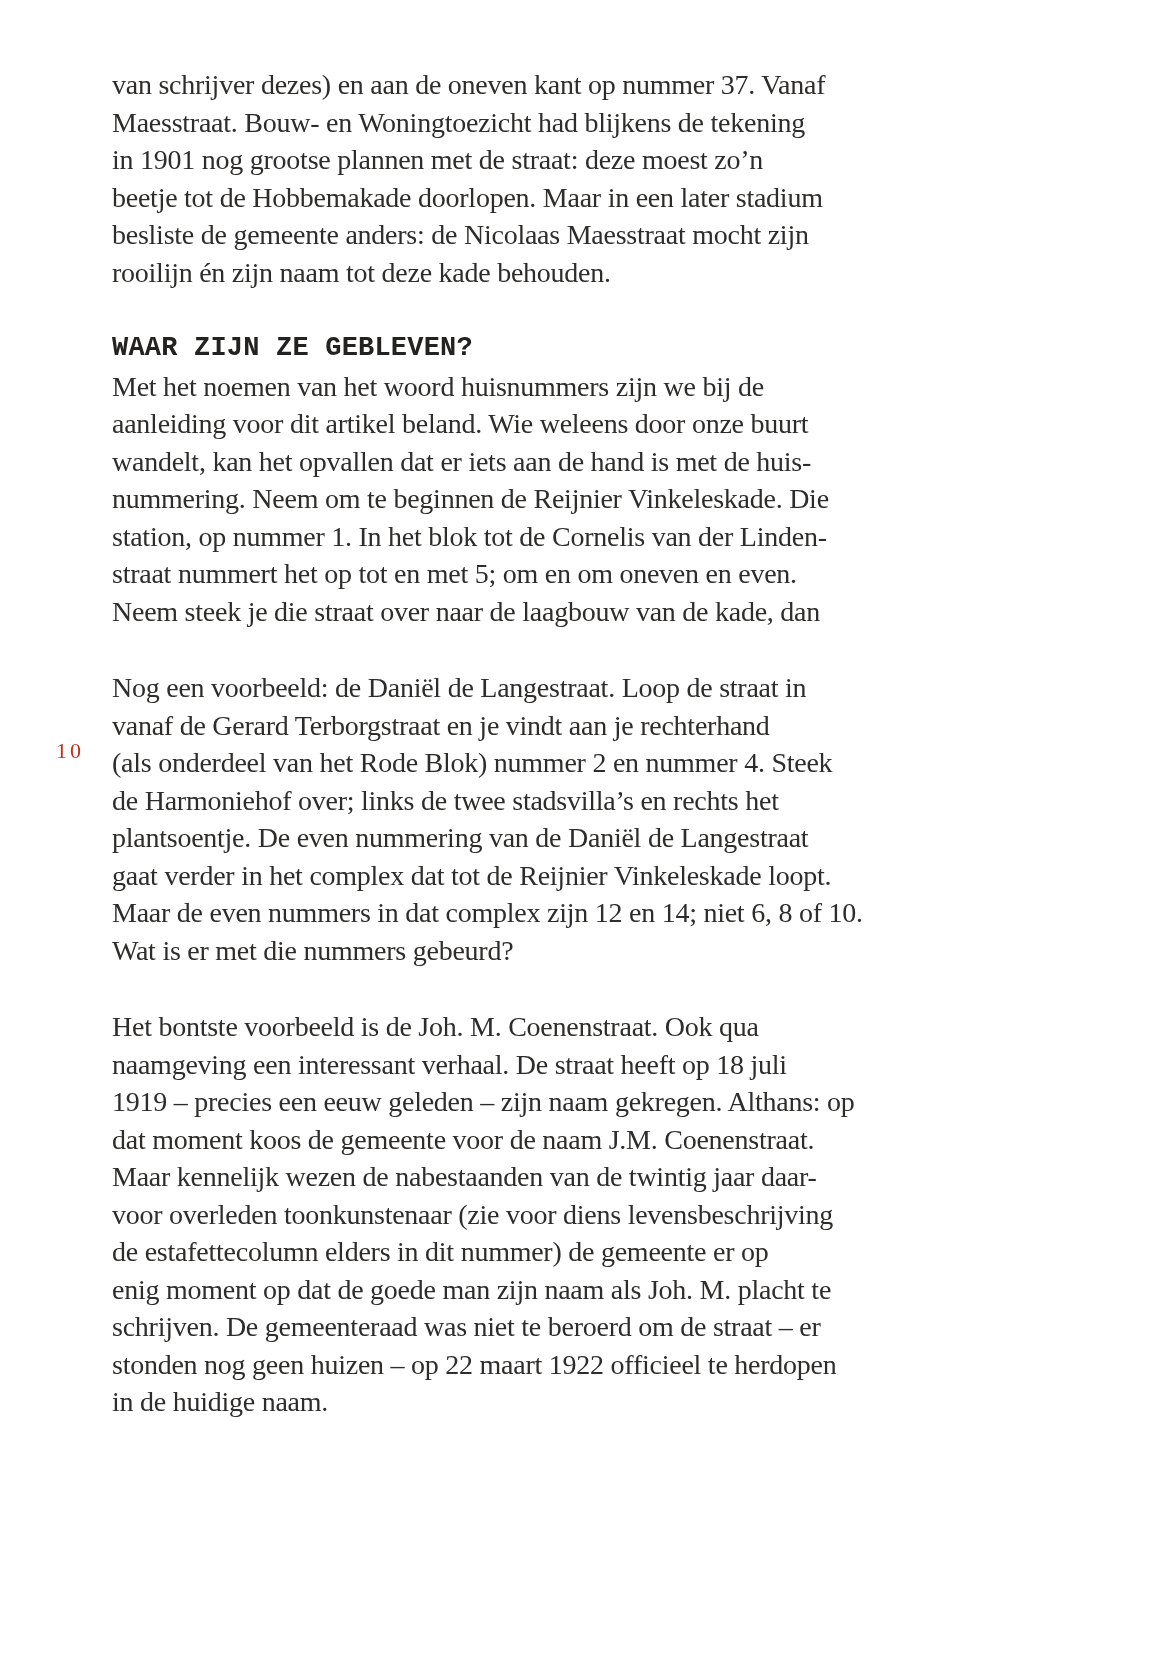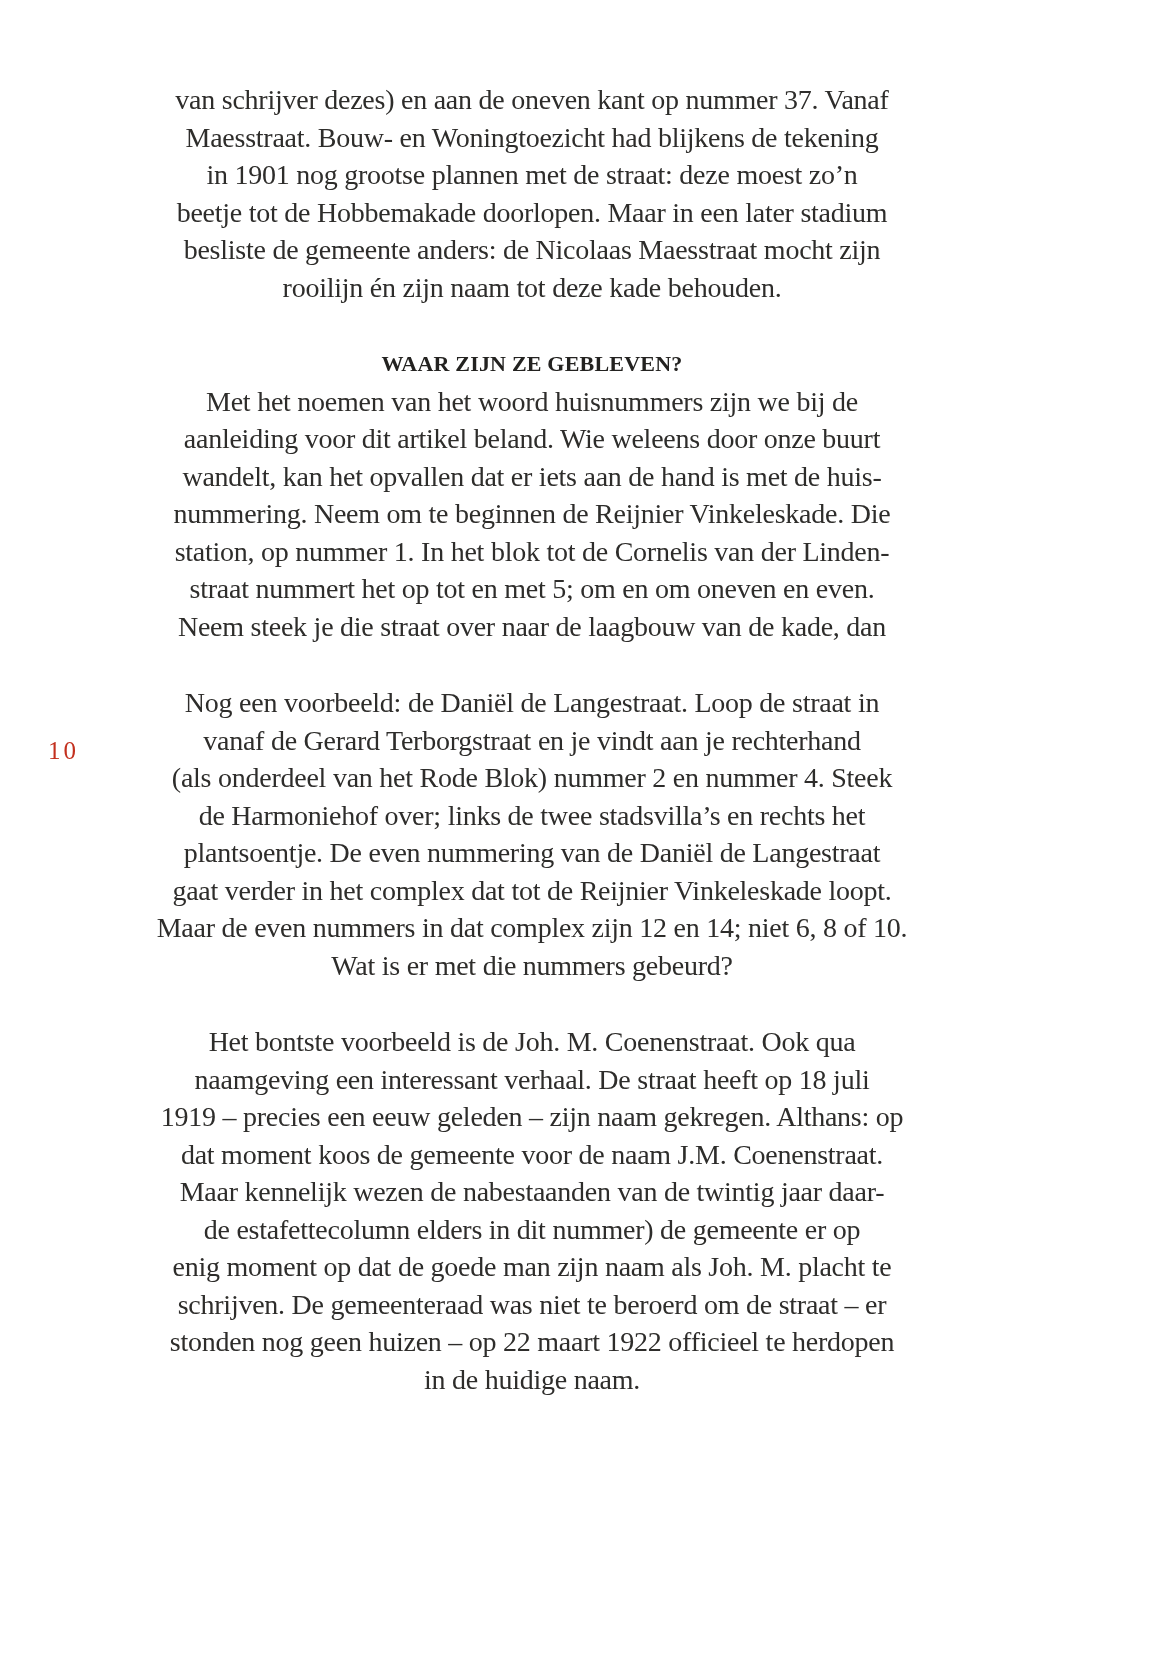--- a/index.html
+++ b/index.html
@@ -13,55 +13,55 @@
     background: #ffffff;
     font-family: "Liberation Serif", "DejaVu Serif", serif;
     overflow: hidden;
   }
   .page {
     position: absolute;
     inset: 0;
   }
   .page-number {
     position: absolute;
-    left: 48px;
+    left: 56px;
     top: 736px;
-    font-size: 25px;
+    font-size: 22px;
     line-height: 30px;
     letter-spacing: 3px;
     color: #c3301e;
     font-variant-numeric: oldstyle-nums;
     font-feature-settings: "onum" 1;
   }
   .text-column {
     position: absolute;
     left: 112px;
-    top: 81px;
+    top: 66px;
     width: 840px;
     color: #2e2d2b;
     font-size: 28px;
     line-height: 37.5px;
     letter-spacing: -0.25px;
-    text-align: center;
   }
   .text-column p.body {
     margin: 0 0 39px 0;
     padding: 0;
   }
   .text-column p.body:last-child {
     margin-bottom: 8px;
   }
   .text-column h2.heading {
     margin: 0;
     padding: 0;
-    font-size: 22px;
+    font-size: 27px;
     line-height: 37.5px;
     font-weight: bold;
     color: #232220;
     letter-spacing: 0.2px;
+    font-family: Liberation Mono, monospace;
   }
   .line {
     display: block;
     white-space: pre;
   }
 </style>
 </head>
 <body>
 
 <div class="page">
@@ -94,20 +94,21 @@
         <span class="line">gaat verder in het complex dat tot de Reijnier Vinkeleskade loopt.</span>
         <span class="line">Maar de even nummers in dat complex zijn 12 en 14; niet 6, 8 of 10.</span>
         <span class="line">Wat is er met die nummers gebeurd?</span>
       </p>
       <p class="body">
         <span class="line">Het bontste voorbeeld is de Joh. M. Coenenstraat. Ook qua</span>
         <span class="line">naamgeving een interessant verhaal. De straat heeft op 18 juli</span>
         <span class="line">1919 – precies een eeuw geleden – zijn naam gekregen. Althans: op</span>
         <span class="line">dat moment koos de gemeente voor de naam J.M. Coenenstraat.</span>
         <span class="line">Maar kennelijk wezen de nabestaanden van de twintig jaar daar-</span>
+        <span class="line">voor overleden toonkunstenaar (zie voor diens levensbeschrijving</span>
         <span class="line">de estafettecolumn elders in dit nummer) de gemeente er op</span>
         <span class="line">enig moment op dat de goede man zijn naam als Joh. M. placht te</span>
         <span class="line">schrijven. De gemeenteraad was niet te beroerd om de straat – er</span>
         <span class="line">stonden nog geen huizen – op 22 maart 1922 officieel te herdopen</span>
         <span class="line">in de huidige naam.</span>
       </p>
     </main>
 </div>
 
 </body></html>

